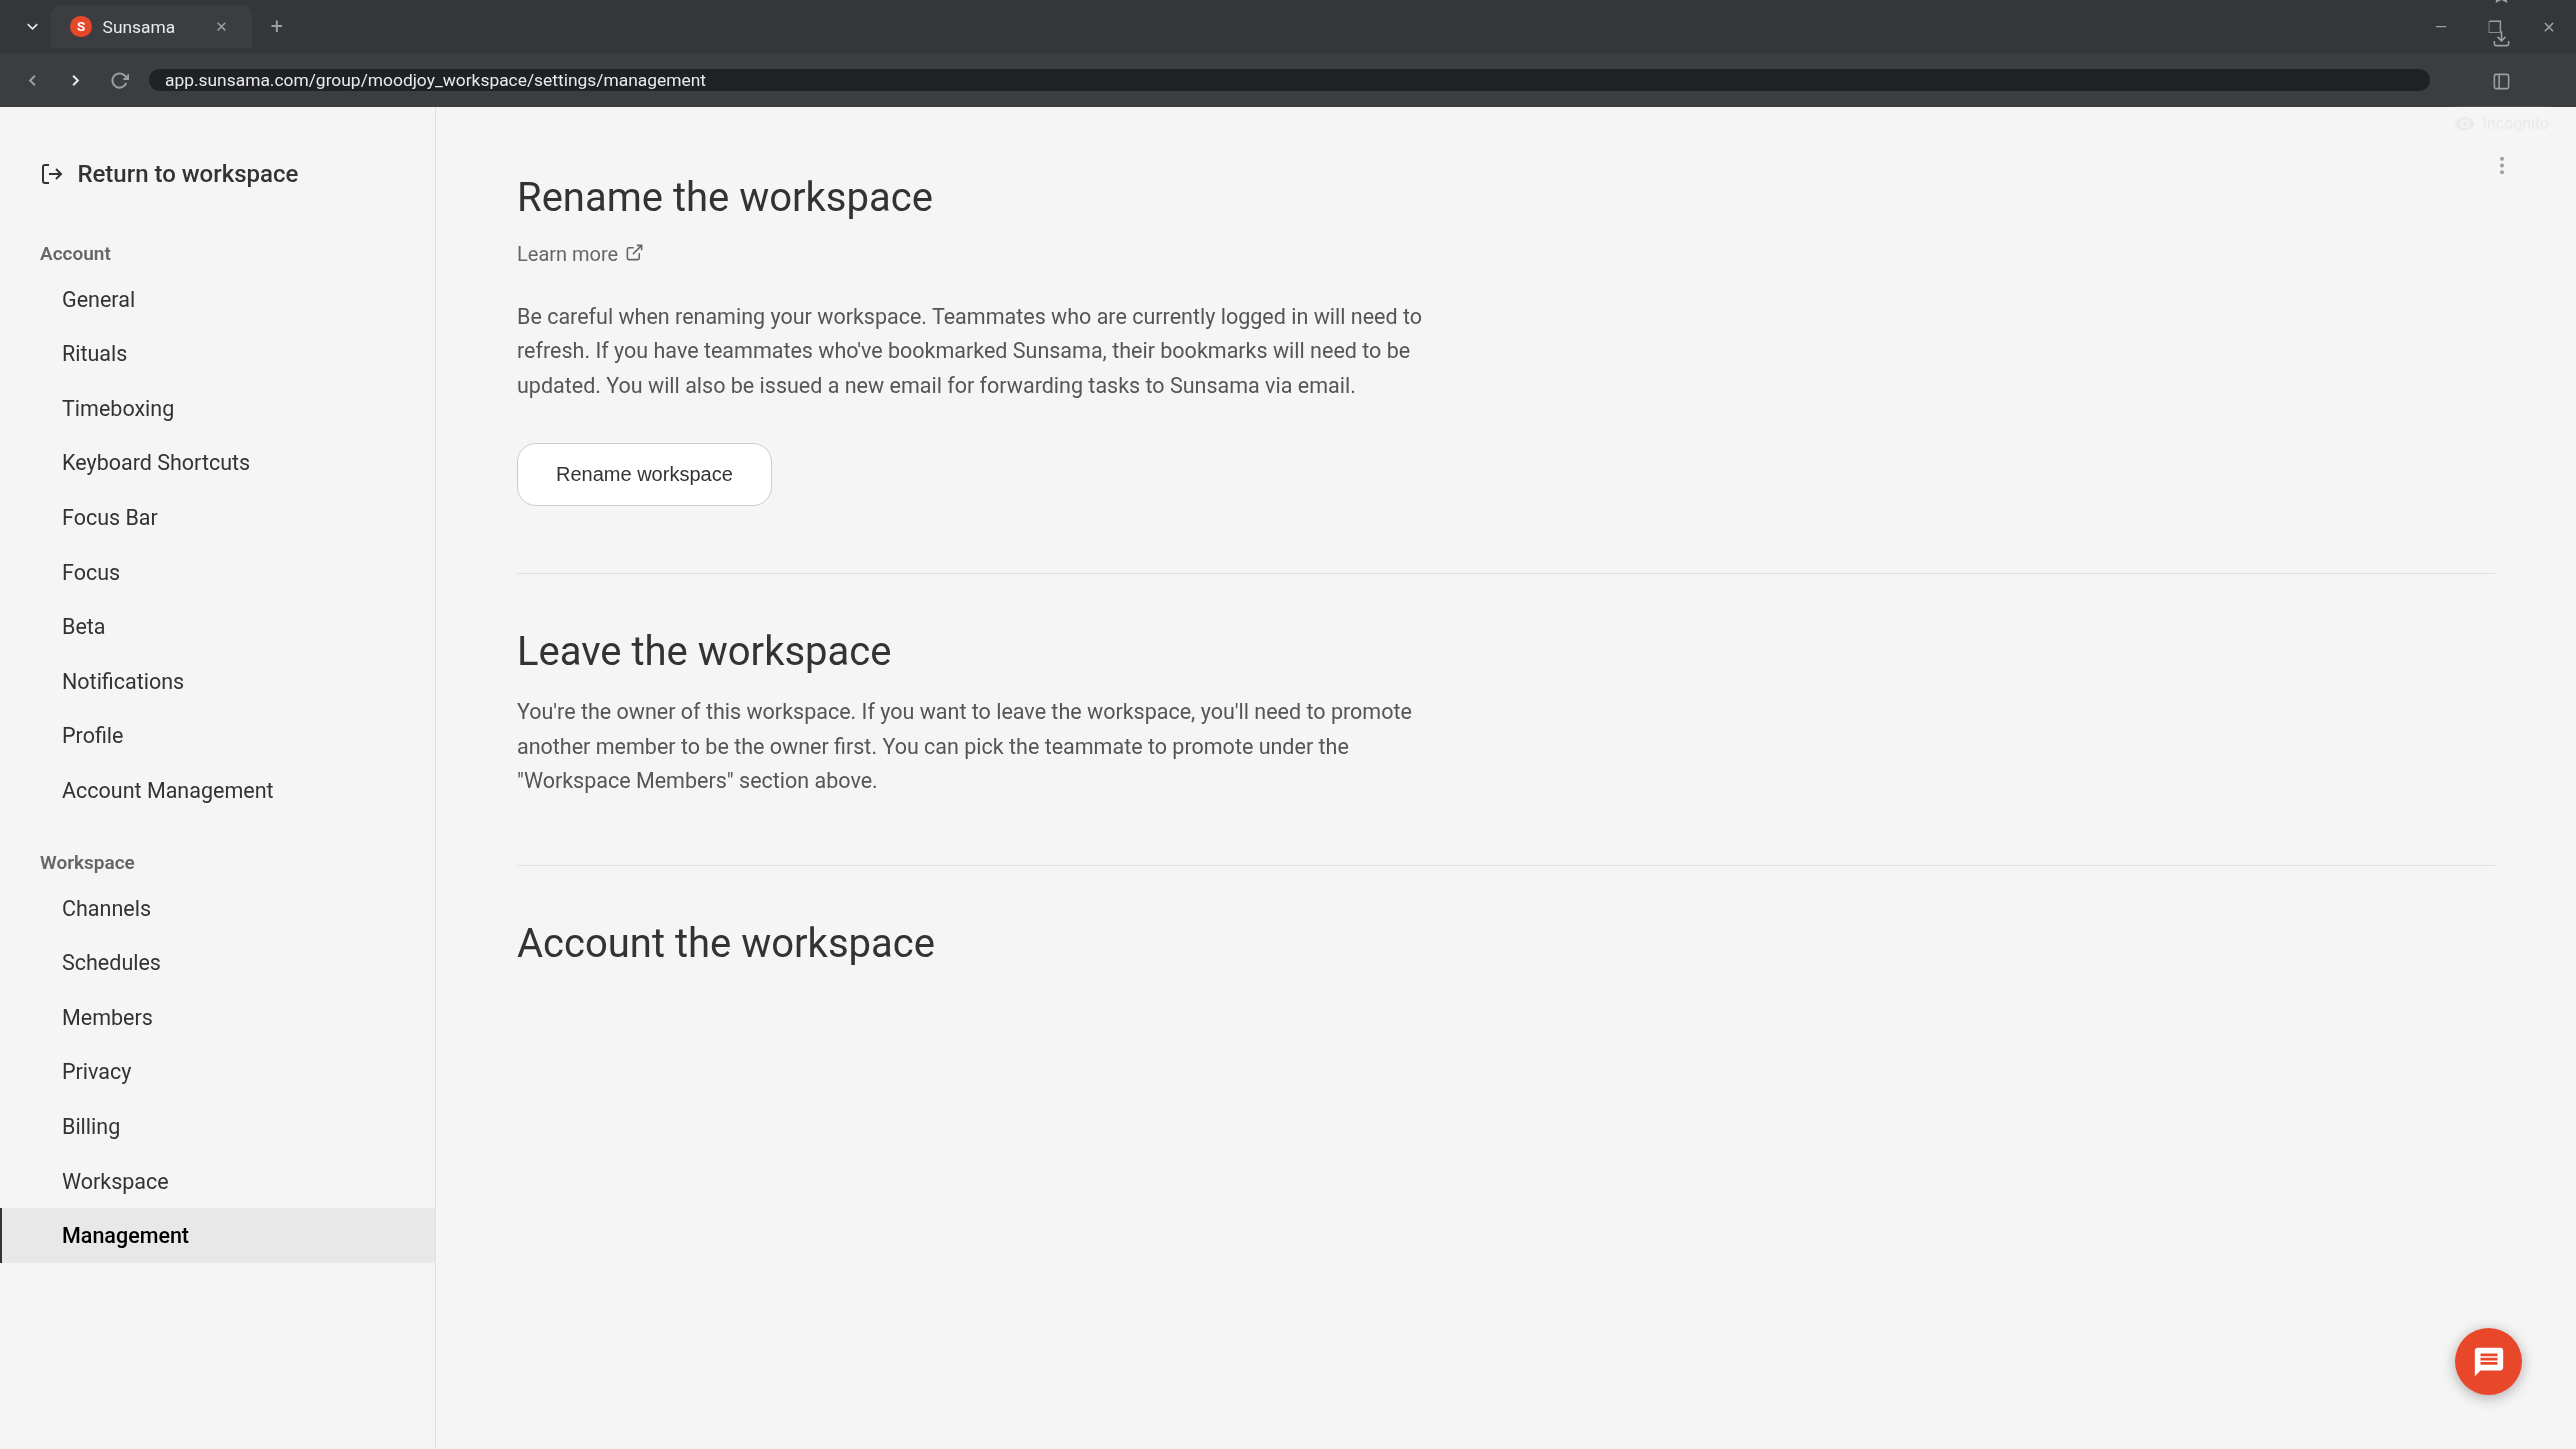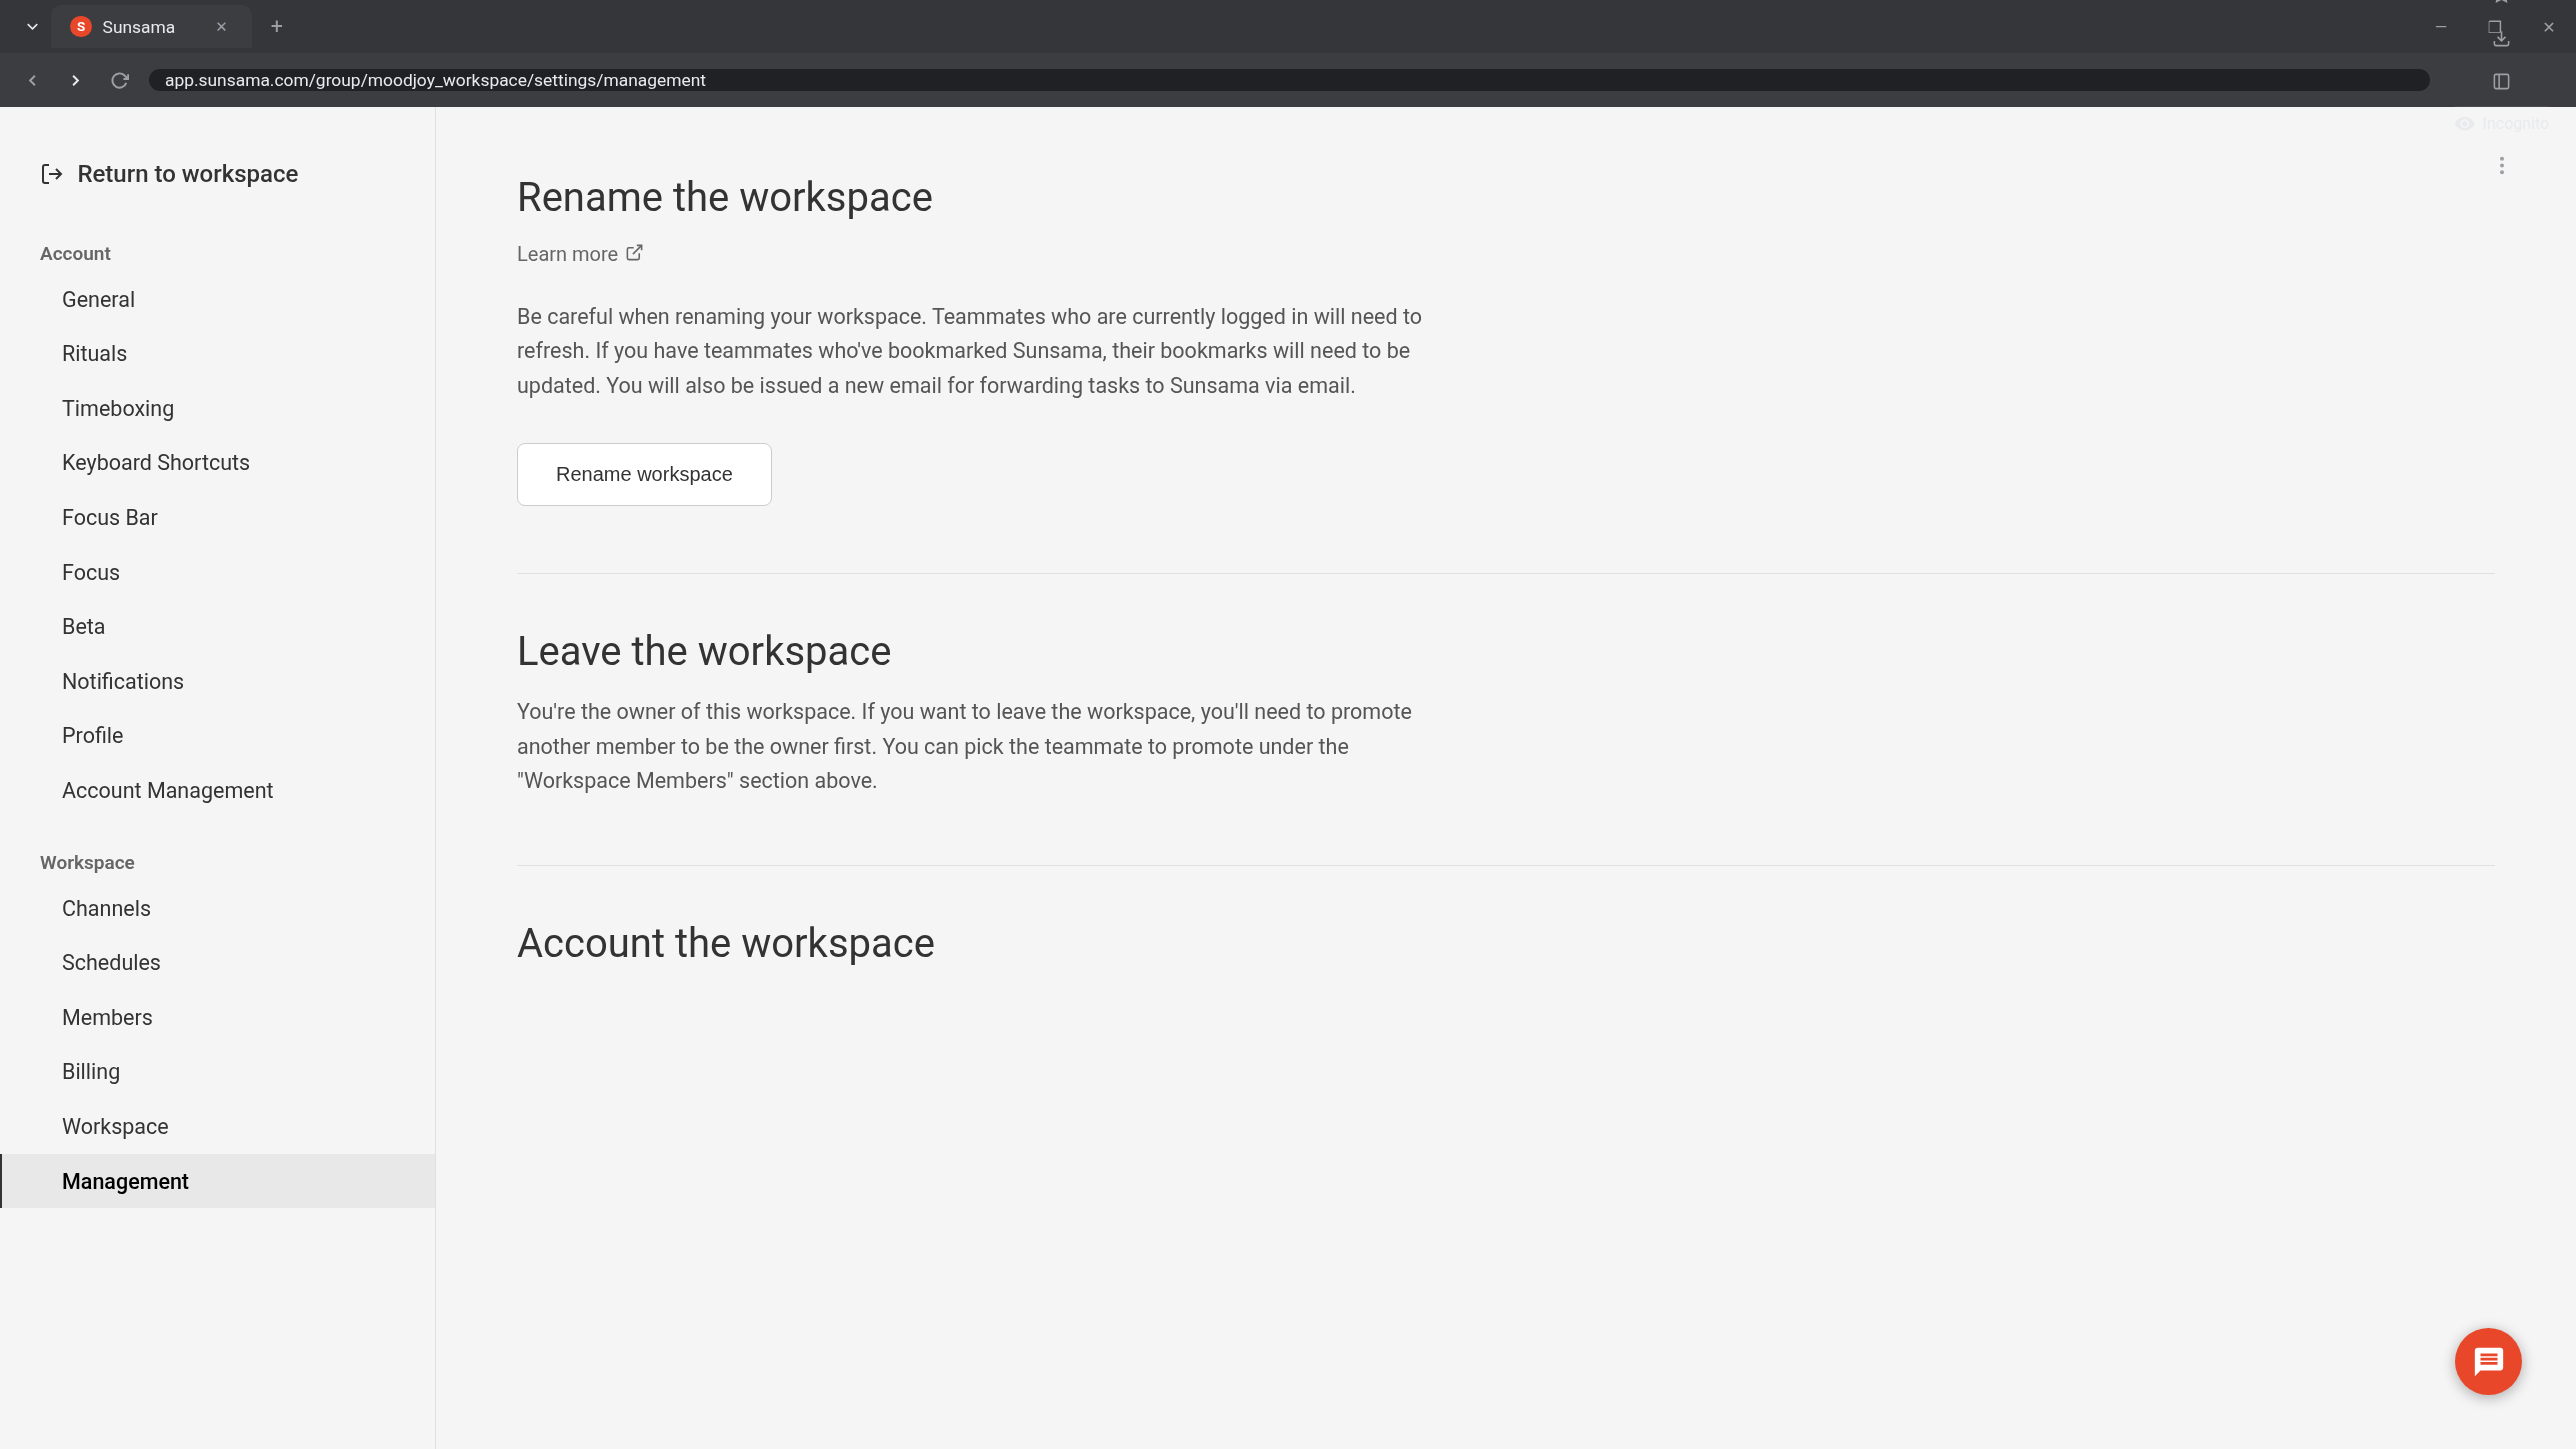--- a/index.html
+++ b/index.html
@@ -294,21 +294,21 @@
       font-size: 21.5px;
       color: #555;
       line-height: 1.6;
       margin-bottom: 40px;
       max-width: 939px;
     }
 
     .action-button {
       padding: 19px 38px;
       border: 1.3px solid #ccc;
-      border-radius: 8px;
+      border-radius: 19px;
       background: white;
       font-size: 20px;
       color: #333;
       cursor: pointer;
       display: inline-block;
       transition: background 0.2s;
     }
 
     .divider {
       border: none;
@@ -470,20 +470,23 @@
     <div class="sidebar-item">
       <span>Channels</span>
     </div>
     <div class="sidebar-item">
       <span>Schedules</span>
     </div>
     <div class="sidebar-item">
       <span>Members</span>
     </div>
     <div class="sidebar-item">
+      <span>Privacy</span>
+    </div>
+    <div class="sidebar-item">
       <span>Billing</span>
     </div>
     <div class="sidebar-item">
       <span>Workspace</span>
     </div>
     <div class="sidebar-item active">
       <span>Management</span>
     </div>
 
   </div>

